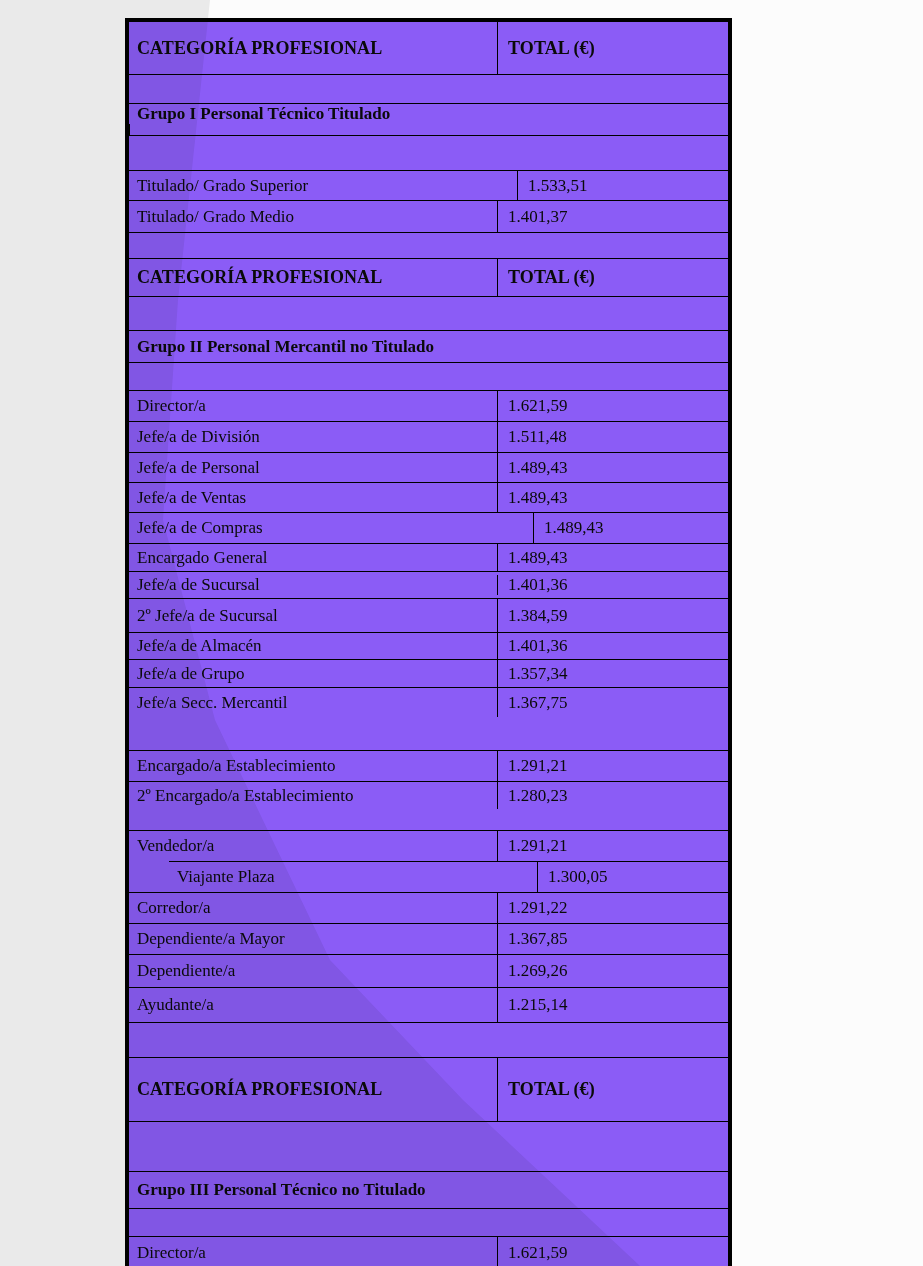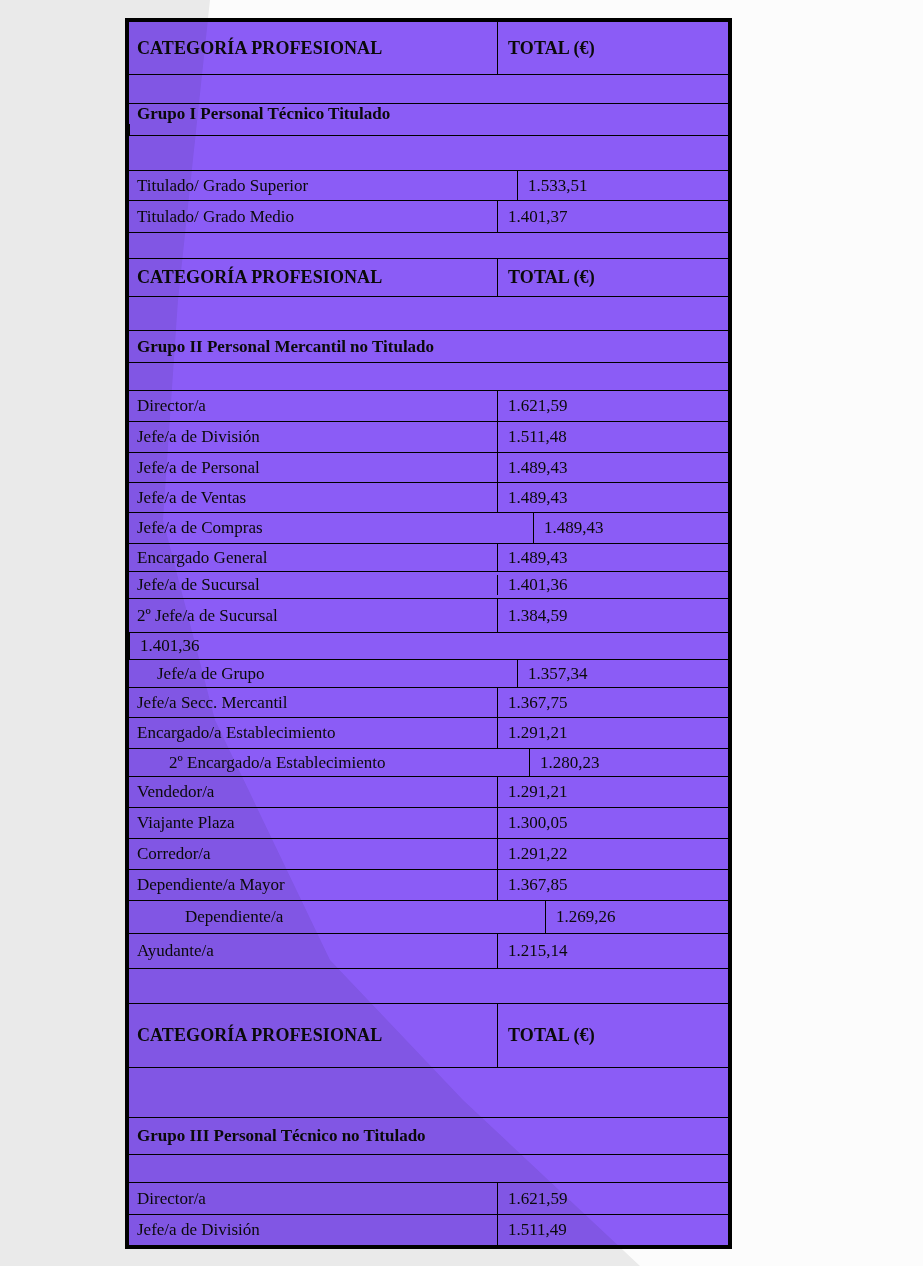--- a/index.html
+++ b/index.html
@@ -142,55 +142,56 @@
       </div>
       <div class="row data" style="height: 27px; align-items: center;">
         <div class="cell c1">Jefe/a de Sucursal</div>
         <div class="cell c2">1.401,36</div>
       </div>
       <div class="row data" style="height: 34px;">
         <div class="cell c1">2º Jefe/a de Sucursal</div>
         <div class="cell c2">1.384,59</div>
       </div>
       <div class="row data" style="height: 27px;">
+        <div class="cell c1">Jefe/a de Almacén</div>
         <div class="cell c2">1.401,36</div>
       </div>
-      <div class="row data" style="height: 28px; padding-left: 20px;">
+      <div class="row data" style="height: 28px;">
         <div class="cell c1">Jefe/a de Grupo</div>
         <div class="cell c2">1.357,34</div>
       </div>
       <div class="row data" style="height: 30px;">
         <div class="cell c1">Jefe/a Secc. Mercantil</div>
         <div class="cell c2">1.367,75</div>
       </div>
-      <div class="row data" style="height: 31px;">
+      <div class="row data" style="height: 31px; margin-top: 33px;">
         <div class="cell c1">Encargado/a Establecimiento</div>
         <div class="cell c2">1.291,21</div>
       </div>
-      <div class="row data" style="height: 28px; padding-left: 32px;">
+      <div class="row data" style="height: 28px;">
         <div class="cell c1">2º Encargado/a Establecimiento</div>
         <div class="cell c2">1.280,23</div>
       </div>
-      <div class="row data" style="height: 31px;">
+      <div class="row data" style="height: 31px; margin-top: 21px;">
         <div class="cell c1">Vendedor/a</div>
         <div class="cell c2">1.291,21</div>
       </div>
-      <div class="row data" style="height: 31px;">
+      <div class="row data" style="height: 31px; margin-left: 40px;">
         <div class="cell c1">Viajante Plaza</div>
         <div class="cell c2">1.300,05</div>
       </div>
       <div class="row data" style="height: 31px;">
         <div class="cell c1">Corredor/a</div>
         <div class="cell c2">1.291,22</div>
       </div>
       <div class="row data" style="height: 31px;">
         <div class="cell c1">Dependiente/a Mayor</div>
         <div class="cell c2">1.367,85</div>
       </div>
-      <div class="row data" style="height: 33px; padding-left: 48px;">
+      <div class="row data" style="height: 33px;">
         <div class="cell c1">Dependiente/a</div>
         <div class="cell c2">1.269,26</div>
       </div>
       <div class="row data" style="height: 35px;">
         <div class="cell c1">Ayudante/a</div>
         <div class="cell c2">1.215,14</div>
       </div>
       <div class="row spacer" style="height: 35px;">
         <div class="cell c1 span"></div>
       </div>

